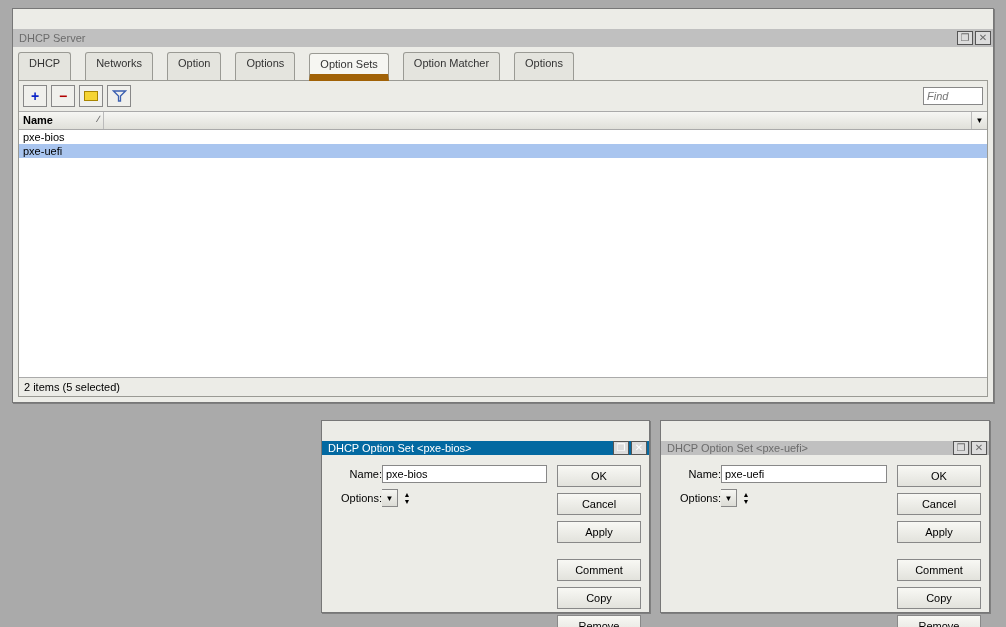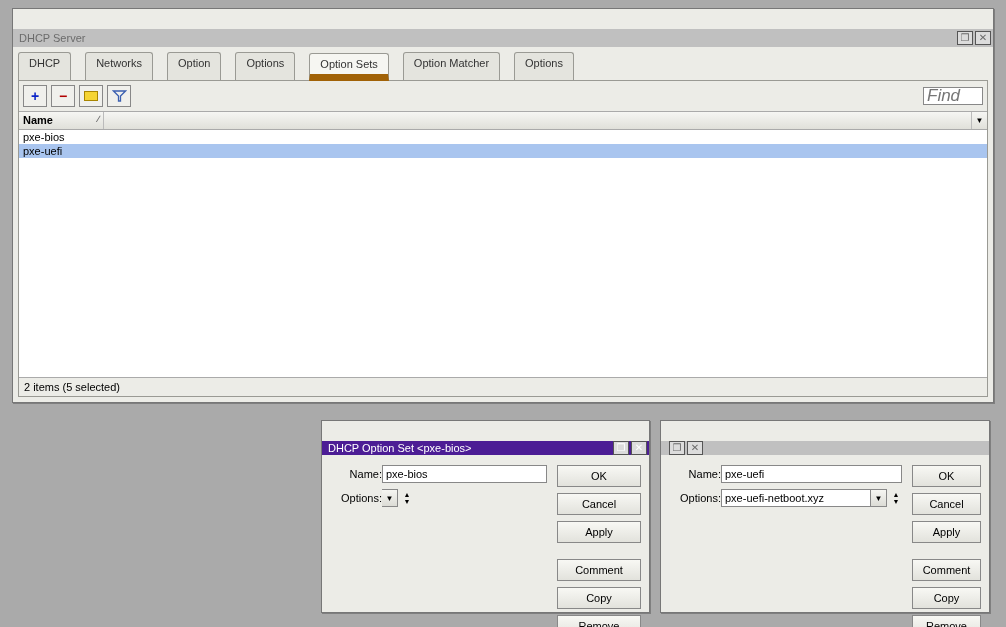--- a/index.html
+++ b/index.html
@@ -22,21 +22,21 @@
     flex-direction: column;
   }
   .titlebar {
     height: 18px;
     display: flex;
     align-items: center;
     padding: 0 2px 0 6px;
     font-size: 11px;
     margin-top: 20px;
   }
-  .titlebar.active { background: #4c1d95; color: #fff; }
+  .titlebar.active { background: #0369a1; color: #fff; }
   .titlebar.inactive { background: #c0c0c0; color: #6b6b6b; }
   .title-text { flex: 1 1 auto; white-space: nowrap; overflow: hidden; }
   .title-btns { display: flex; gap: 0; }
   .title-btn {
     width: 16px; height: 14px;
     background: #dcdcdc;
     border: 1px solid #555;
     margin-left: 2px;
     display: flex; align-items: center; justify-content: center;
     font-size: 10px; line-height: 1;
@@ -104,21 +104,21 @@
   .tbtn.minus { color: #b10000; }
   .tbtn svg { width: 15px; height: 12px; }
   .toolbar-spacer { flex: 1 1 auto; }
   .find-box {
     width: 60px; height: 18px;
     border: 1px solid #888;
     background: #fff;
     padding: 1px 3px;
     color: #999;
     font-style: italic;
-    font-size: 17px;
+    font-size: 11px;
     outline: none;
   }
   .grid-head {
     display: flex;
     background: #ecece7;
     border-top: 1px solid #aaa;
     border-bottom: 1px solid #aaa;
   }
   .grid-head-cell {
     height: 17px;
@@ -302,34 +302,34 @@
       <button class="dlg-btn gap-after">Apply</button>
       <button class="dlg-btn">Comment</button>
       <button class="dlg-btn">Copy</button>
       <button class="dlg-btn">Remove</button>
     </div>
   </div>
 </div>
 
 <div class="window" style="left:660px; top:420px; width:330px; height:193px;">
   <div class="titlebar inactive">
+    <span class="title-text">DHCP Option Set &lt;pxe-uefi&gt;</span>
     <div class="title-btns">
       <div class="title-btn">❐</div>
       <div class="title-btn">✕</div>
     </div>
   </div>
   <div class="dlg-body">
     <div class="dlg-form">
       <div class="form-row">
         <div class="form-label">Name:</div>
         <input class="form-input" value="pxe-uefi" style="">
       </div>
       <div class="form-row">
         <div class="form-label">Options:</div>
-        <input class="form-input" style="flex: 1 1 auto;" value="pxe-uefi-netboot.xyz">
         <div class="combo-btn">▼</div>
         <div class="spinner">
           <div>▲</div>
           <div>▼</div>
         </div>
       </div>
     </div>
     <div class="dlg-buttons">
       <button class="dlg-btn">OK</button>
       <button class="dlg-btn">Cancel</button>

